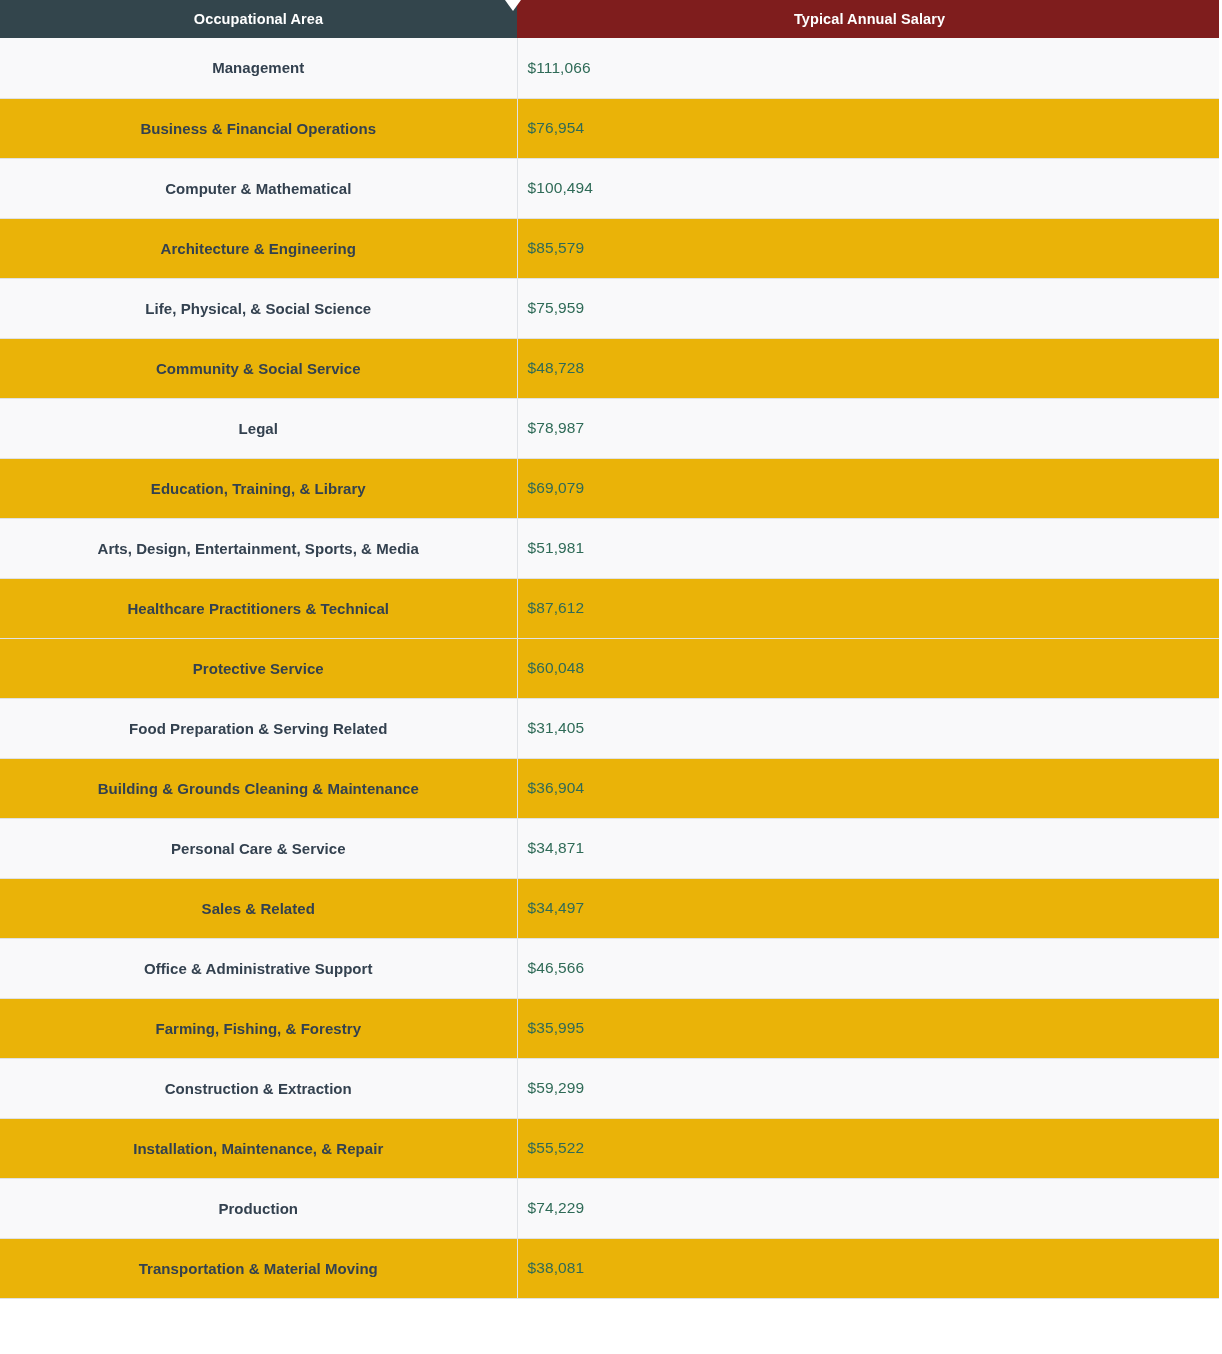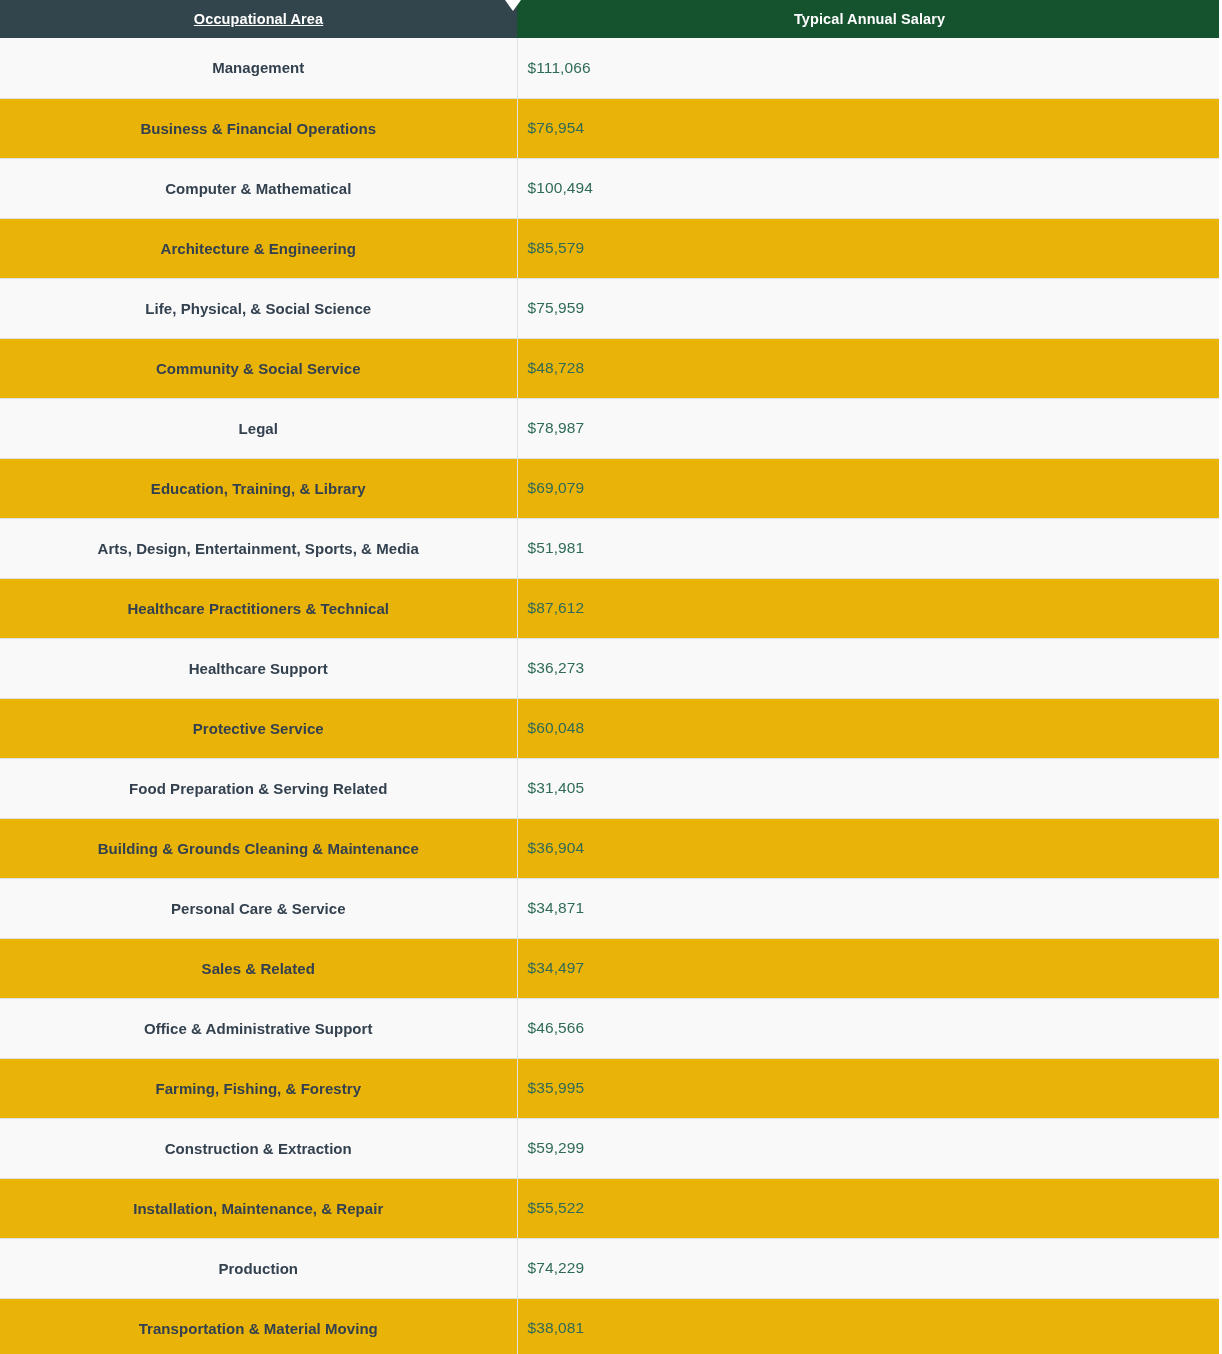--- a/index.html
+++ b/index.html
@@ -31,25 +31,24 @@
     font-weight: 700;
     color: #ffffff;
     letter-spacing: 0.1px;
     text-align: center;
     vertical-align: middle;
     height: 38px;
   }
   th.col-occupation {
     width: 443px;
     background: #33454c;
-    text-decoration: underline;
   }
   th.col-salary {
     width: 604px;
-    background: #14532d;
+    background: #7f1d1d;
   }
 
   
   .header-wrap { position: relative; }
   .notch {
     position: absolute;
     top: 0;
     left: 505px;
     width: 0;
     height: 0;
@@ -159,24 +158,20 @@
           <td class="cell-salary">$69,079</td>
         </tr>
         <tr class="row-odd">
           <td class="cell-occupation">Arts, Design, Entertainment, Sports, &amp; Media</td>
           <td class="cell-salary">$51,981</td>
         </tr>
         <tr class="row-even">
           <td class="cell-occupation">Healthcare Practitioners &amp; Technical</td>
           <td class="cell-salary">$87,612</td>
         </tr>
-        <tr class="row-odd">
-          <td class="cell-occupation">Healthcare Support</td>
-          <td class="cell-salary">$36,273</td>
-        </tr>
         <tr class="row-even">
           <td class="cell-occupation">Protective Service</td>
           <td class="cell-salary">$60,048</td>
         </tr>
         <tr class="row-odd">
           <td class="cell-occupation">Food Preparation &amp; Serving Related</td>
           <td class="cell-salary">$31,405</td>
         </tr>
         <tr class="row-even">
           <td class="cell-occupation">Building &amp; Grounds Cleaning &amp; Maintenance</td>

